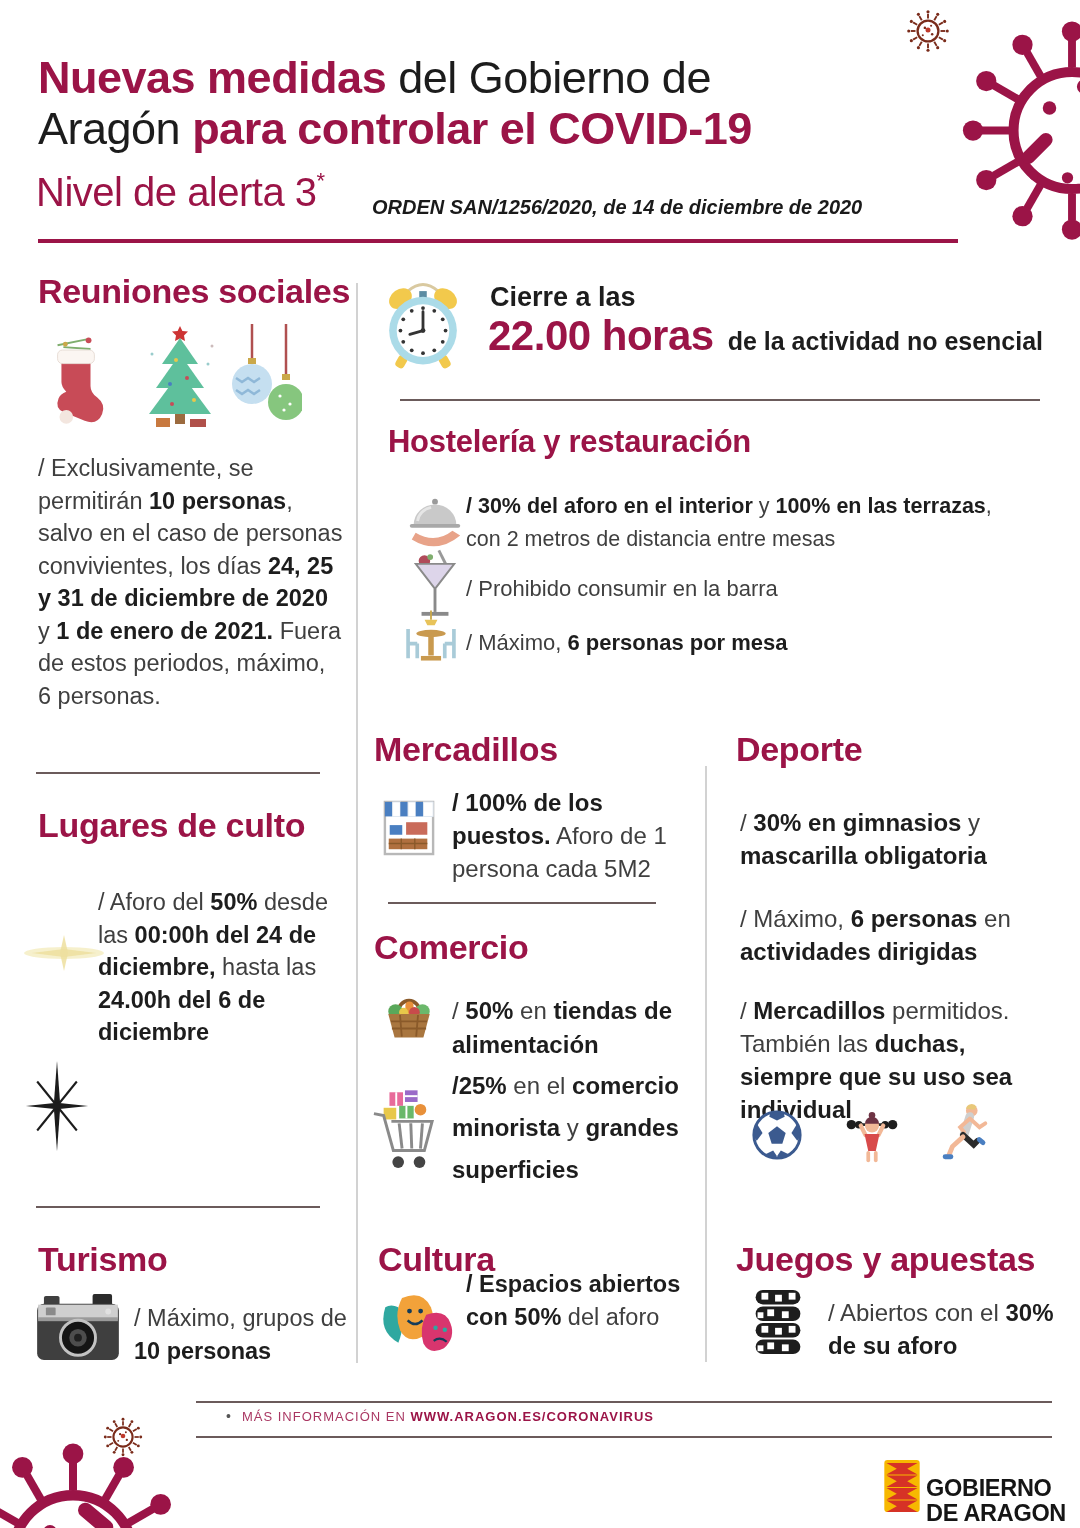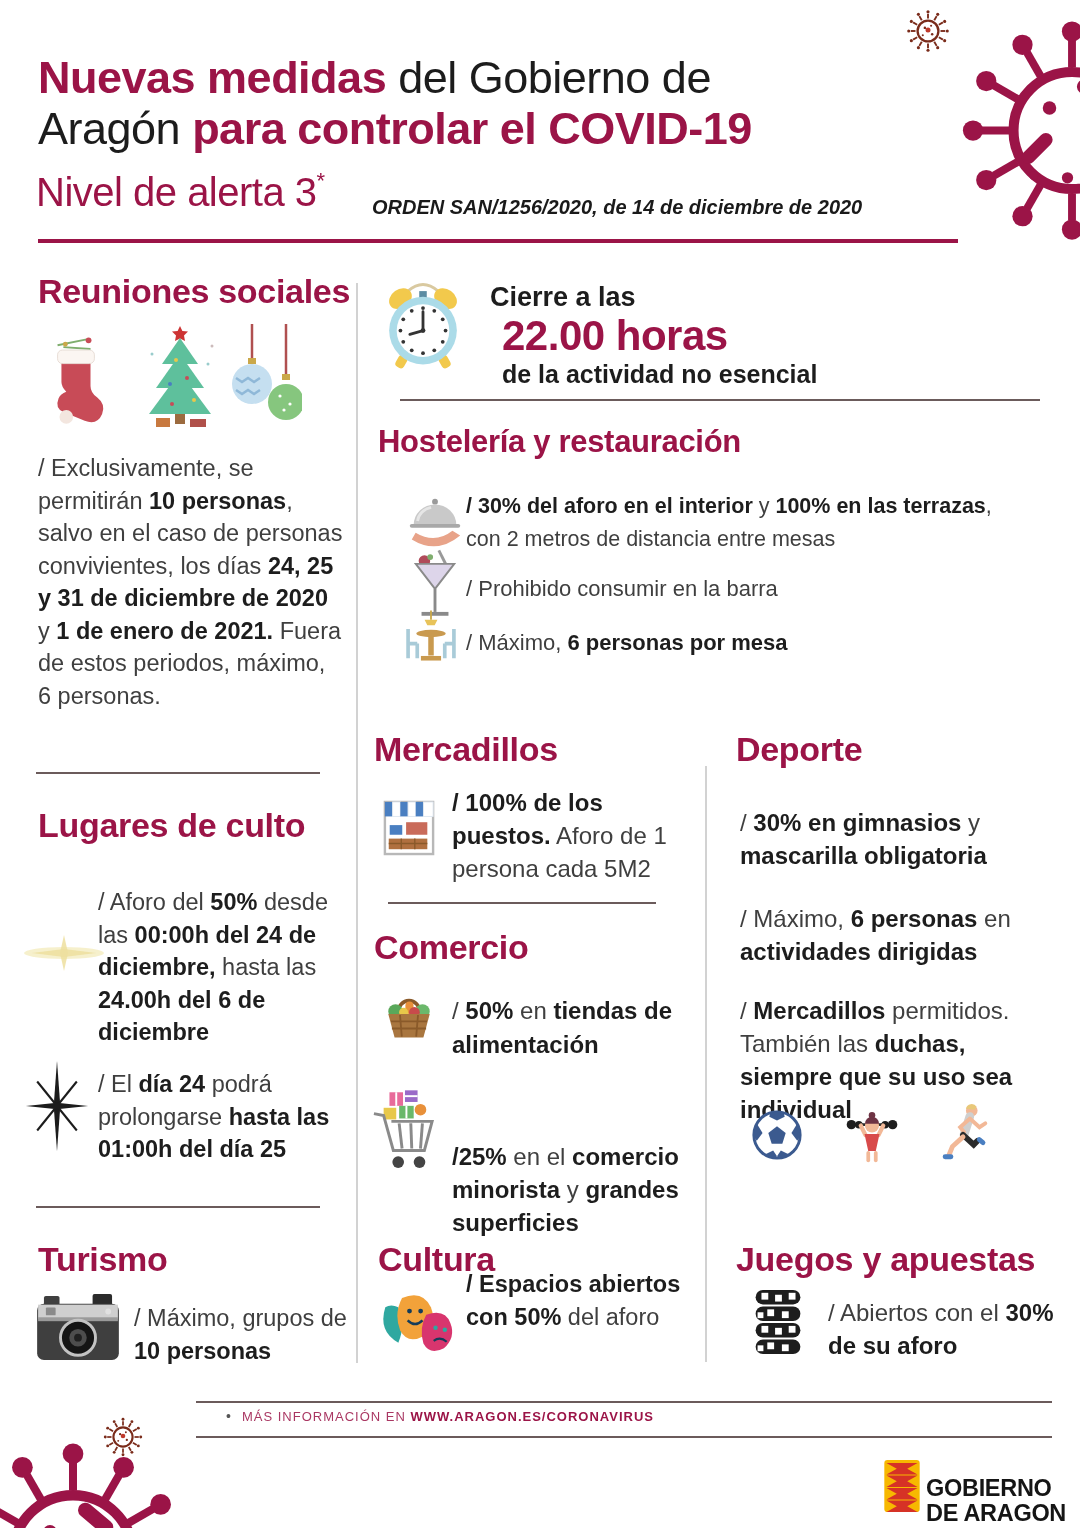--- a/index.html
+++ b/index.html
@@ -11,21 +11,21 @@
   .t{position:absolute;color:var(--txt);}
   .t .b{font-weight:700;color:var(--txtb);}
   .rule{position:absolute;height:2px;background:#6b5b5b;}
   .vline{position:absolute;width:2px;background:#d2d2d2;}
   .title{position:absolute;left:38px;top:52px;font-size:45px;line-height:51px;color:#1c1c1c;font-weight:400;letter-spacing:-0.5px;}
   .title .acc{color:var(--accent);font-weight:700;}
   .alert{position:absolute;left:36px;top:170px;font-size:40px;color:var(--accent);font-weight:400;letter-spacing:-0.5px;}
   .alert sup{font-size:22px;position:relative;top:-4px;}
   .order{position:absolute;left:372px;top:196px;font-size:20px;font-style:italic;font-weight:700;color:#1a1a1a;}
   .closure-l1{position:absolute;left:490px;top:282px;font-size:27px;font-weight:700;color:var(--txtb);}
-  .closure-row{position:absolute;left:488px;top:312px;display:flex;align-items:baseline;flex-direction:column;}
+  .closure-row{position:absolute;left:488px;top:312px;display:flex;align-items:baseline;}
   .closure-time{font-size:42px;font-weight:800;color:var(--accent);letter-spacing:-0.5px;}
   .closure-suffix{font-size:25px;font-weight:700;color:var(--txtb);margin-left:14px;}
   .nw{white-space:nowrap;}
   .footer-info{position:absolute;left:226px;top:1408px;font-size:13px;letter-spacing:1px;color:var(--accent);}
   .footer-info .bullet{color:#555;margin-right:10px;font-size:14px;}
   .footer-info .pre{font-weight:500;opacity:.85;}
   .footer-info .url{font-weight:800;margin-top:9px;}
   .logo-text{position:absolute;left:926px;top:1458px;font-size:23.5px;line-height:24.5px;font-weight:800;color:#151515;letter-spacing:-0.3px;margin-top:18px;}
   svg{display:block;}
 </style>
@@ -202,21 +202,20 @@
   <svg class="abs" style="left:24px;top:1058px" width="66" height="96" viewBox="0 0 70 100">
     <g fill="#1c1c1c">
       <path d="M35 2 L38.5 50 L35 98 L31.5 50 Z"></path>
       <path d="M2 50 L35 46.5 L68 50 L35 53.5 Z"></path>
     </g>
     <g stroke="#1c1c1c" stroke-width="2.2">
       <line x1="14" y1="24" x2="56" y2="76"></line>
         <line x1="56" y1="24" x2="14" y2="76"></line>
     </g>
   </svg>
-  <div class="t" style="left:98px;top:1068px;width:252px;font-size:23.5px;line-height:32.5px"><span>/ El </span><span class="b">día 24</span><span> podrá prolongarse </span><span class="b">hasta las 01:00h del día 25</span></div>
 
   <div class="rule" style="left:36px;top:1206px;width:284px"></div>
   <div class="h" style="left:38px;top:1240px">Turismo</div>
 
   <svg class="abs" style="left:36px;top:1292px" width="84" height="72" viewBox="0 0 86 74">
     <rect x="8" y="4" width="16" height="10" rx="2" fill="#3f3f3f"></rect>
     <rect x="58" y="2" width="20" height="12" rx="2" fill="#2b2b2b"></rect>
     <rect x="1" y="12" width="84" height="58" rx="7" fill="#3f3f3f"></rect>
     <rect x="2" y="13" width="82" height="15" fill="#cfcfcf"></rect>
     <rect x="2" y="26" width="82" height="4" fill="#9a9a9a"></rect>
@@ -259,21 +258,21 @@
     </g>
     <circle cx="50" cy="58" r="2.6" fill="#333"></circle>
   </svg>
   <div class="closure-l1">Cierre a las</div>
   <div class="closure-row">
     <span class="closure-time">22.00 horas</span>
     <span class="closure-suffix">de la actividad no esencial</span>
   </div>
   <div class="rule" style="left:400px;top:399px;width:640px"></div>
 
-  <div class="h" style="left:378px;top:424px;font-size:31px">Hostelería y restauración</div>
+  <div class="h" style="left:388px;top:424px;font-size:31px">Hostelería y restauración</div>
 
   <svg class="abs" style="left:404px;top:490px" width="62" height="62" viewBox="0 0 64 64">
     <circle cx="32" cy="12" r="3" fill="#9a9a9a"></circle>
     <path d="M10 36 a22 21 0 0 1 44 0 z" fill="#c9c9c9"></path>
     <path d="M14 32 a18 16 0 0 1 14 -14" stroke="#e6e6e6" stroke-width="3" fill="none"></path>
     <rect x="6" y="35" width="52" height="4" rx="2" fill="#a8a8a8"></rect>
     <path d="M12 44 q20 12 38 -2 l8 5 q-24 20 -50 4 z" fill="#e8a389"></path>
   </svg>
   <div class="t nw" style="left:466px;top:490px;font-size:21.5px;line-height:33px"><span class="b">/ 30% del aforo en el interior</span><span> y </span><span class="b">100% en las terrazas</span><span>,</span></div>
   <div class="t nw" style="left:466px;top:523px;font-size:21.5px;line-height:33px"><span>con 2 metros de distancia entre mesas</span></div>
@@ -351,21 +350,21 @@
     </g>
     <g stroke="#8a8a8a" stroke-width="3" fill="none">
       <path d="M2 26 L12 28 L22 64 L54 64 L62 34 L20 34"></path>
       <line x1="28" y1="36" x2="31" y2="62"></line>
         <line x1="40" y1="36" x2="41" y2="62"></line>
         <line x1="52" y1="36" x2="50" y2="62"></line>
     </g>
     <circle cx="27" cy="76" r="6" fill="#444"></circle>
       <circle cx="49" cy="76" r="6" fill="#444"></circle>
   </svg>
-  <div class="t" style="left:452px;top:1140px;width:245px;font-size:24px;line-height:33px"><span class="b">/25%</span><span> en el </span><span class="b">comercio minorista</span><span> y </span><span class="b">grandes superficies</span></div>
+  <div class="t" style="left:452px;top:1065px;width:245px;font-size:24px;line-height:42px"><span class="b">/25%</span><span> en el </span><span class="b">comercio minorista</span><span> y </span><span class="b">grandes superficies</span></div>
 
   <div class="vline" style="left:705px;top:766px;height:596px"></div>
 
   <div class="h" style="left:736px;top:730px">Deporte</div>
   <div class="t" style="left:740px;top:806px;width:318px;font-size:24px;line-height:33px"><span>/ </span><span class="b">30% en gimnasios</span><span> y </span><span class="b">mascarilla obligatoria</span></div>
   <div class="t" style="left:740px;top:902px;width:318px;font-size:24px;line-height:33px"><span>/ Máximo, </span><span class="b">6 personas</span><span> en </span><span class="b">actividades dirigidas</span></div>
   <div class="t" style="left:740px;top:994px;width:320px;font-size:24px;line-height:33px"><span>/ </span><span class="b">Mercadillos</span><span> permitidos. También las </span><span class="b">duchas, siempre que su uso sea individual</span></div>
 
   <svg class="abs" style="left:750px;top:1108px" width="54" height="54" viewBox="0 0 56 56">
     <defs>

